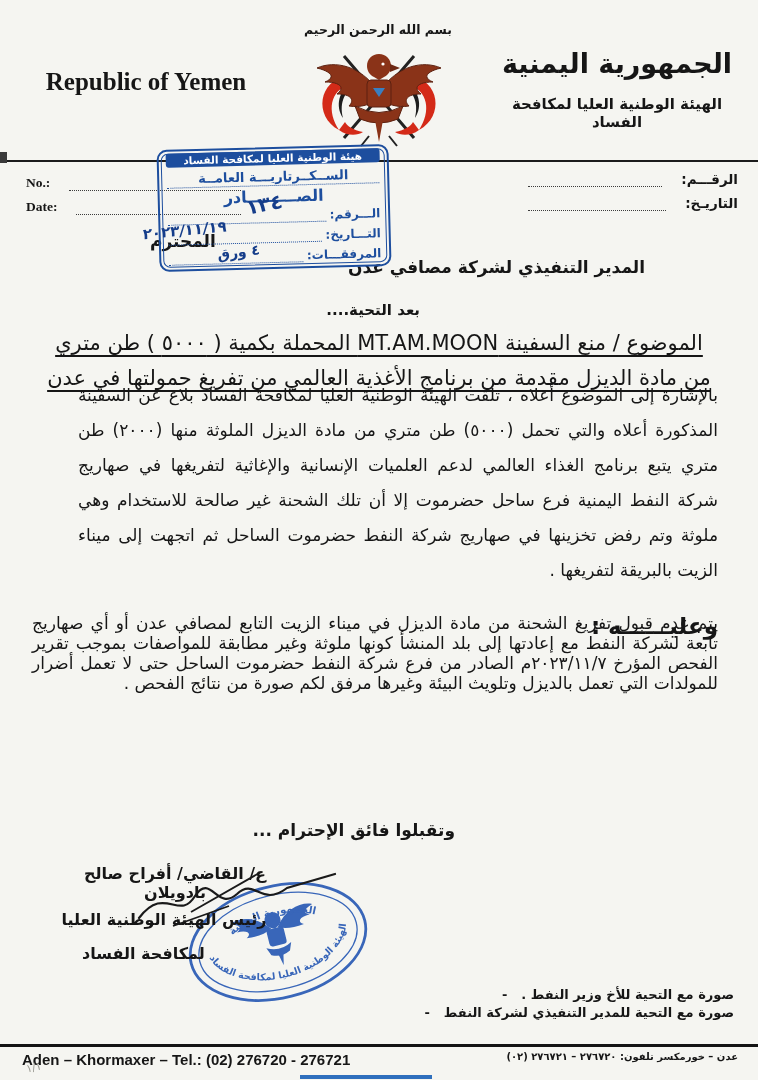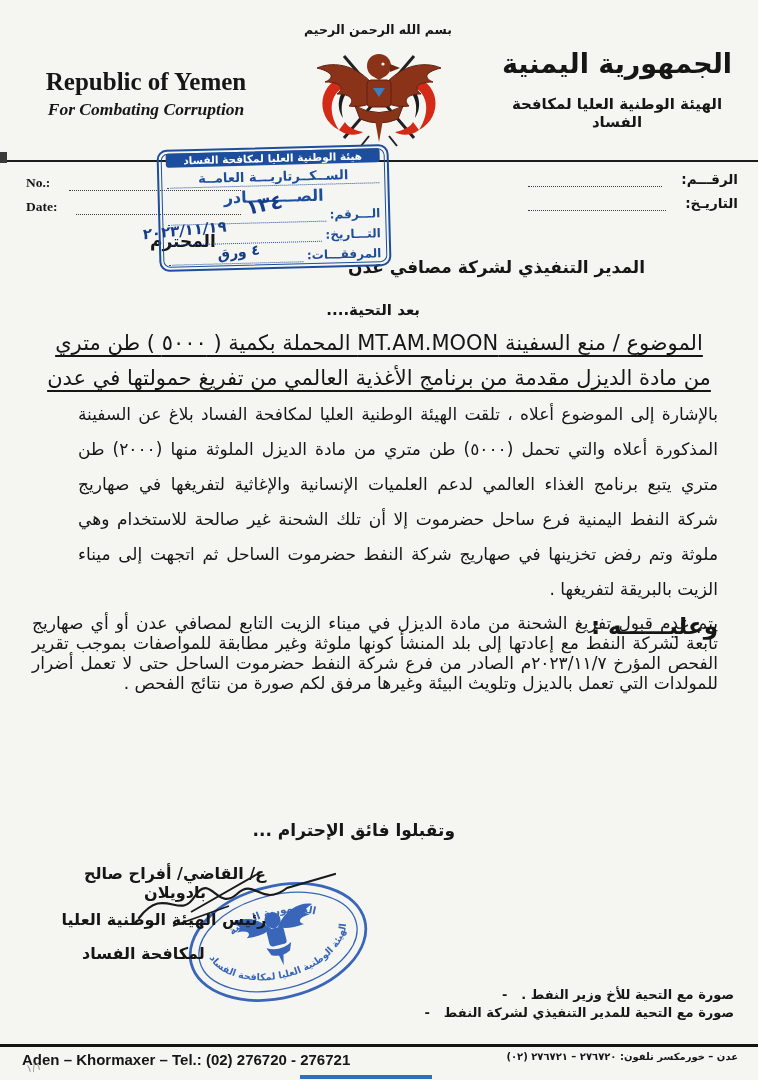--- a/index.html
+++ b/index.html
@@ -51,21 +51,21 @@
 
   
   .subject{left:30px;right:30px;text-align:center;font-size:21px;font-weight:normal;
            text-decoration:underline;text-underline-offset:5px;}
   .subj1{top:331px;}
   .subj2{top:366px;}
 
   
   .body-par{left:32px;right:40px;font-size:17px;line-height:35px;text-align:justify;
             text-align-last:right;direction:rtl;}
-  .par1{top:397px;margin-left:46px;}
+  .par1{top:378px;margin-left:46px;}
   .sect-hdr{right:40px;top:613px;font-size:23px;font-weight:bold;}
   .par2{top:613px;line-height:20px;}
   .closing{right:303px;top:820px;font-size:17px;font-weight:bold;}
 
   
   .sig-name{left:55px;top:864px;width:240px;text-align:center;font-size:16px;font-weight:bold;z-index:5;}
   .sig-t1{left:58px;top:910px;width:212px;text-align:center;font-size:16px;font-weight:bold;z-index:5;}
   .sig-t2{left:82px;top:944px;width:155px;text-align:left;font-size:16px;font-weight:bold;z-index:5;}
   .scribble{left:133px;top:866px;z-index:6;}
   .oval-stamp{left:183px;top:878px;z-index:2;transform:rotate(-14deg);opacity:.93;}
@@ -83,21 +83,20 @@
   .page-mark{left:26px;top:1061px;font-size:11px;color:#9a9a93;transform:rotate(-12deg);}
   .blue-bar{left:300px;top:1075px;width:132px;height:4px;background:#2f6fbd;}
 </style>
 </head>
 <body>
 
 <div class="page">
 
   <div class="abs hdr-en">
     <div class="l1">Republic of Yemen</div>
-    <div class="l3">For Combating Corruption</div>
   </div>
 
   <div class="abs bismillah rtl">بسم الله الرحمن الرحيم</div>
 
   <svg class="abs emblem" width="160" height="118" viewBox="0 0 160 118">
     <path d="M45,18 L115,100 M115,18 L45,100" stroke="#222" stroke-width="3" fill="none"></path>
     <path d="M48,38 C20,42 14,78 40,92 C28,74 30,52 52,46 Z" fill="#d42a18"></path>
     <path d="M40,92 C48,98 58,98 64,94 C54,92 48,88 46,84 Z" fill="#d42a18"></path>
     <g transform="translate(160,0) scale(-1,1)">
       <path d="M48,38 C20,42 14,78 40,92 C28,74 30,52 52,46 Z" fill="#d42a18"></path>

